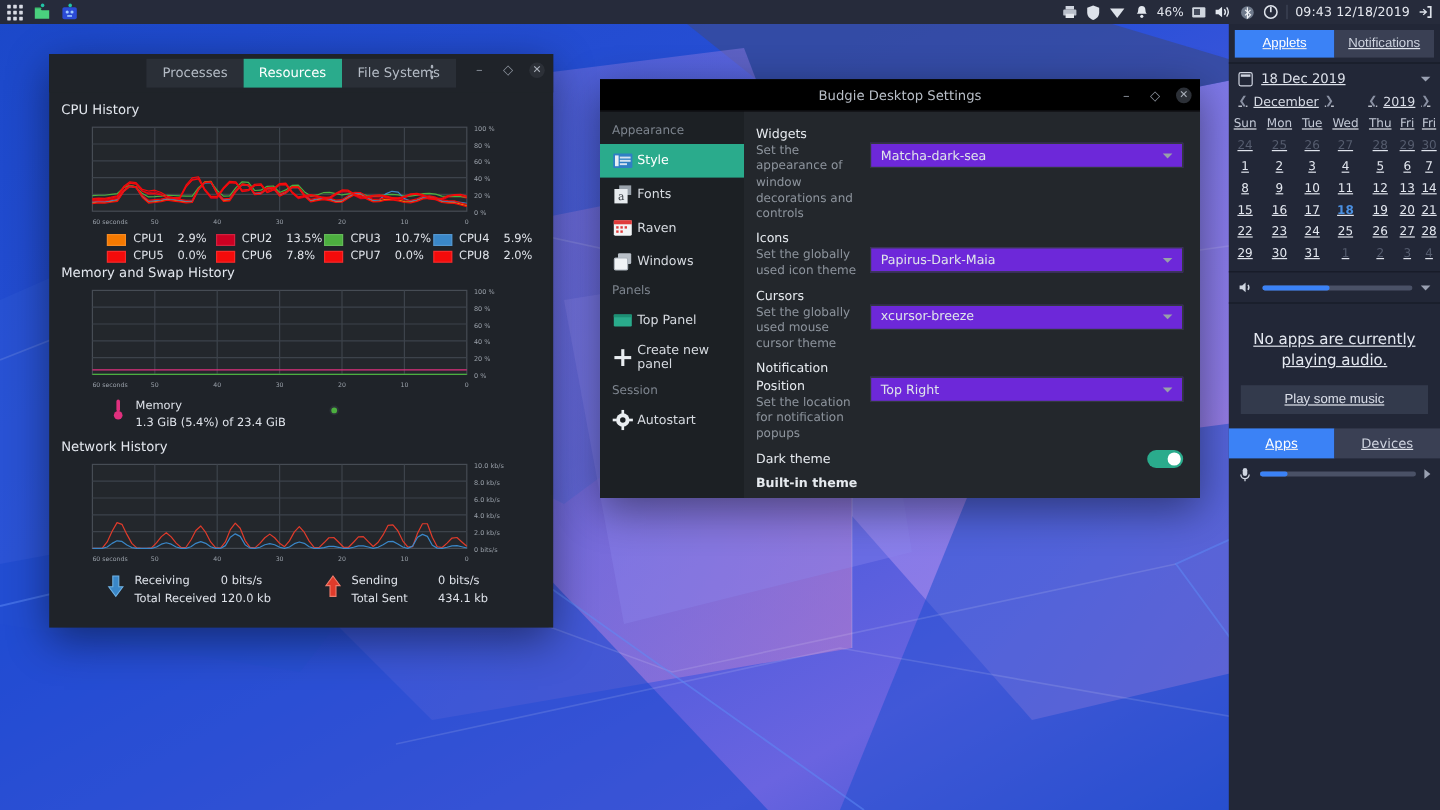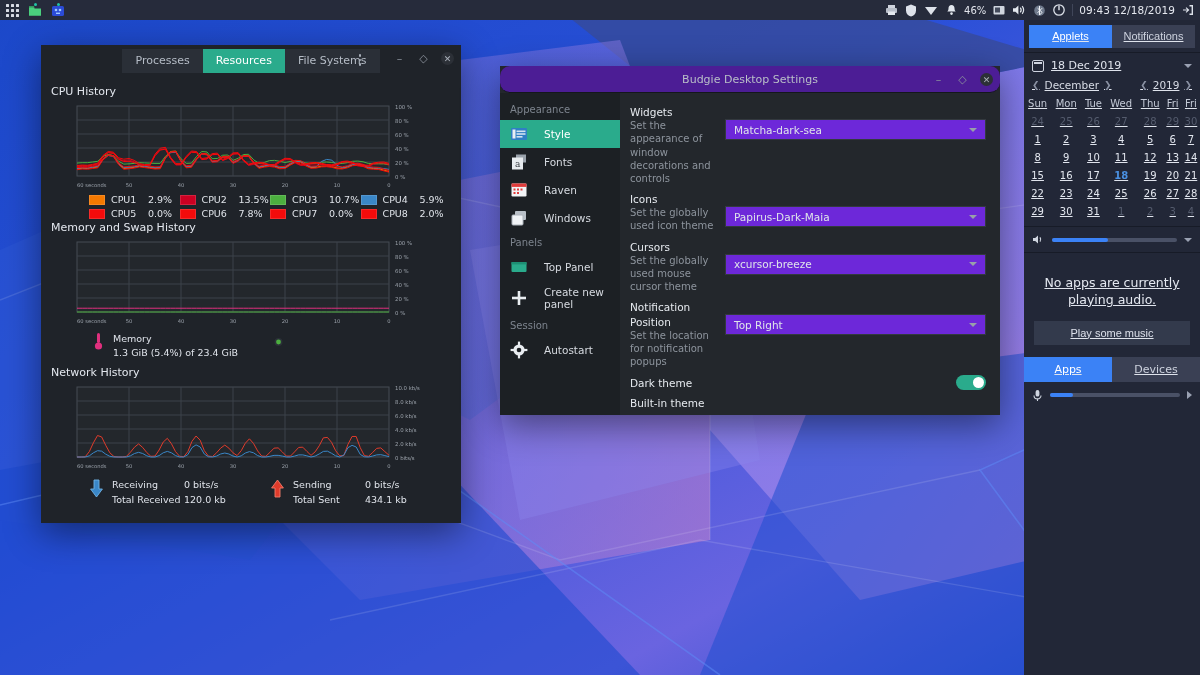--- a/index.html
+++ b/index.html
@@ -105,44 +105,44 @@
   .lg .nm { min-width: 31px; }
   .legend-mem { display: grid; grid-template-columns: 1fr 1fr; margin: 6px 0 0 42px; }
   .lm { display: flex; align-items: flex-start; gap: 9px; font-size: 9.5px; color: #dfe3ea; line-height: 1.45; }
   .lm .t1 { font-size: 9.5px; }
   .legend-net { display: grid; grid-template-columns: 1fr 1fr; margin: 7px 0 0 38px; }
   .ln { display: flex; align-items: flex-start; gap: 8px; font-size: 9.5px; color: #dfe3ea; }
   .ln .cols { display: grid; grid-template-columns: 72px auto; row-gap: 2px; line-height: 1.45; }
 
   
   #budgie { left: 500px; top: 66px; width: 500px; height: 349px; background: #23272c; display: flex; flex-direction: column; }
-  #budgie .win-head { background: #4c1d95; border-radius: 10px; }
+  #budgie .win-head { background: #000000; }
   .bg-body { flex: 1; display: flex; overflow: hidden; }
   .bg-side { width: 120px; background: #1c2024; padding-top: 6px; }
   .bg-sec { font-size: 10px; color: #7d848e; padding: 5px 0 5px 10px; }
-  .bg-item { display: flex; align-items: center; gap: 16px; padding: 5px 0 5px 10px; font-size: 10.5px; color: #d6dae0; cursor: pointer; }
+  .bg-item { display: flex; align-items: center; gap: 3px; padding: 5px 0 5px 10px; font-size: 10.5px; color: #d6dae0; cursor: pointer; }
   .bg-item.active { background: #2aab8c; color: #ffffff; }
   .bg-ico { width: 18px; height: 18px; flex: none; }
   .bg-main { flex: 1; background: #23272c; padding: 12px 14px 0 10px; overflow: hidden; position: relative; }
   .row { display: flex; align-items: flex-start; margin-bottom: 7px; }
   .row .lbls { width: 95px; flex: none; }
   .row .ttl { font-size: 10.5px; font-weight: normal; color: #e6eaef; line-height: 1.35; }
   .row .dsc { font-size: 10px; color: #8d949d; line-height: 1.32; }
   .ctl { flex: 1; display: flex; align-items: center; padding-top: 14px; }
   .combo {
     width: 100%; height: 21px; background: #6d28d9; border: 1px solid #33393f;
     display: flex; align-items: center; padding: 0 8px; font-size: 10.5px; color: #dfe4ea; cursor: pointer;
   }
   .combo .cv { flex: 1; }
   .combo .ar { width: 0; height: 0; border-left: 4px solid transparent; border-right: 4px solid transparent; border-top: 4px solid #98a0a9; }
   .trow { display: flex; align-items: center; margin-top: 2px; }
   .trow .tl { font-size: 10.5px; color: #e6eaef; }
   .toggle { margin-left: auto; width: 30px; height: 15px; border-radius: 8px; background: #2aab8c; position: relative; cursor: pointer; }
   .toggle::after { content: ""; position: absolute; right: 2px; top: 2px; width: 11px; height: 11px; border-radius: 50%; background: #ffffff; }
-  .builtin { font-size: 10.5px; font-weight: normal; color: #e6eaef; margin-top: 7px; }
+  .builtin { font-size: 10.5px; font-weight: bold; color: #e6eaef; margin-top: 7px; }
 </style>
 </head>
 <body>
 
 <div id="root">
 
   <div id="wallpaper">
     <svg viewBox="0 0 1200 675" preserveAspectRatio="none">
       <defs>
         <linearGradient id="bgA" x1="0" y1="0" x2="1" y2="1">

